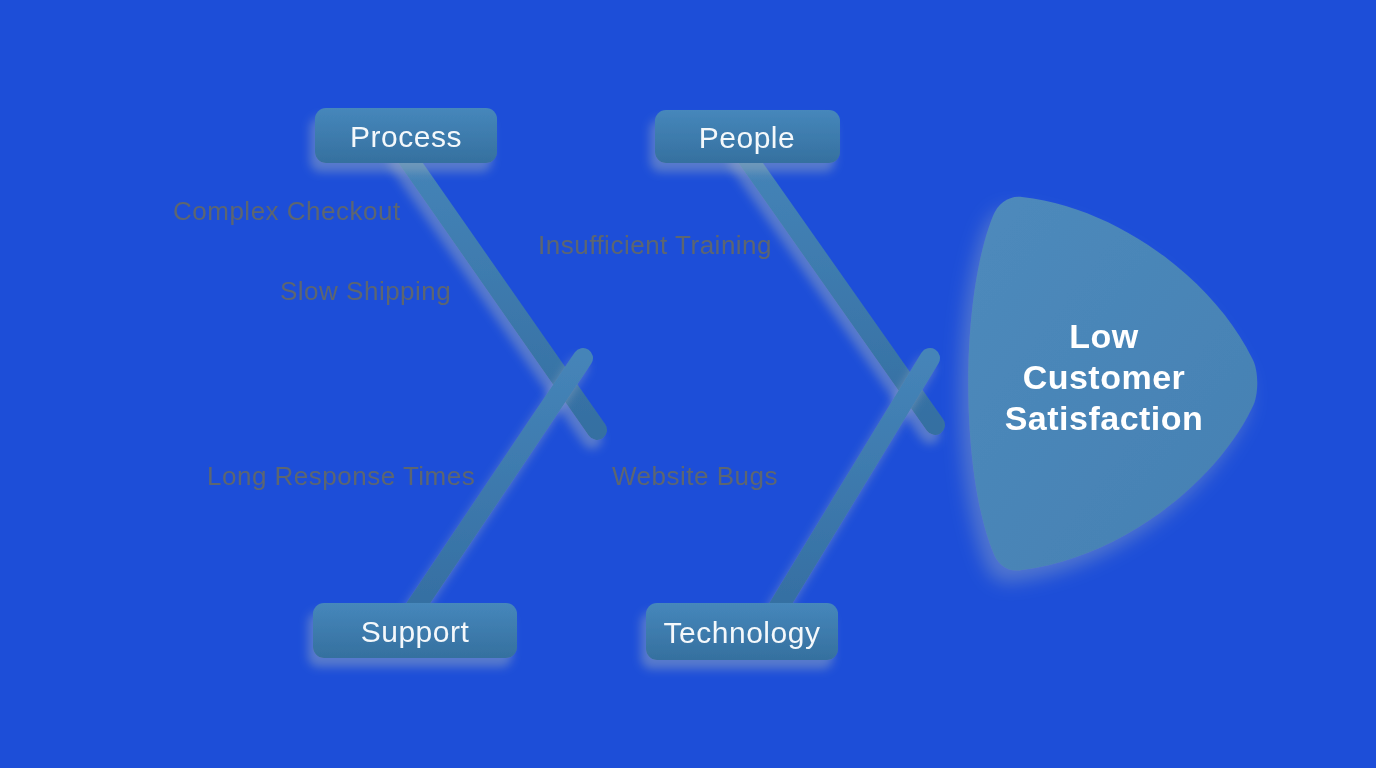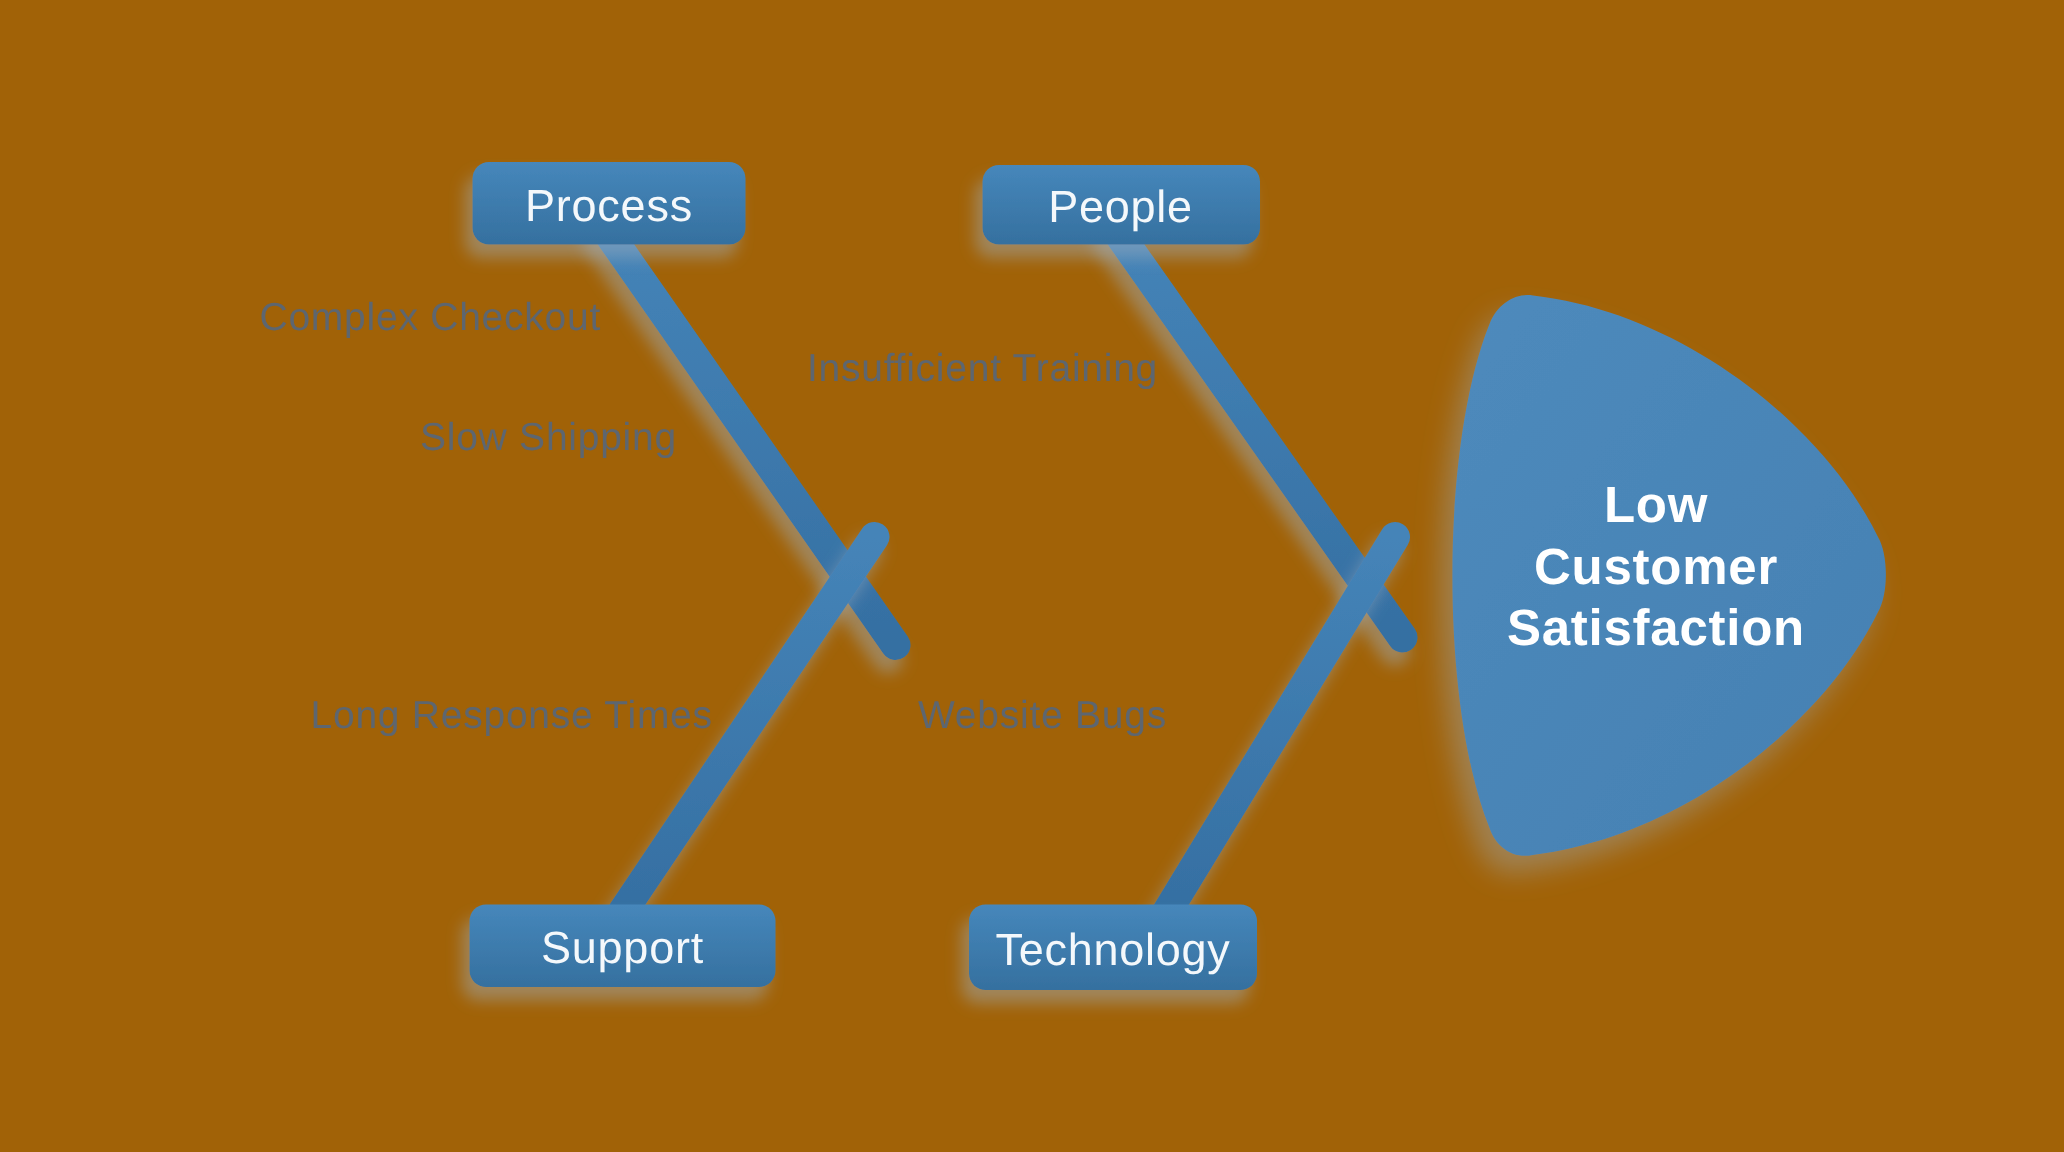--- a/index.html
+++ b/index.html
@@ -4,21 +4,21 @@
 <style>
   html, body {
     margin: 0;
     padding: 0;
     background: #ffffff;
   }
   #stage {
     position: relative;
     width: 1376px;
     height: 768px;
-    background: #a16207;
+    background: #1d4ed8;
     overflow: hidden;
     font-family: "Liberation Sans", "DejaVu Sans", sans-serif;
   }
   svg { display: block; }
 
   .cause-label {
     fill: #5d6670;
     font-size: 26px;
     font-family: "Liberation Sans", "DejaVu Sans", sans-serif;
     letter-spacing: 0.5px;

